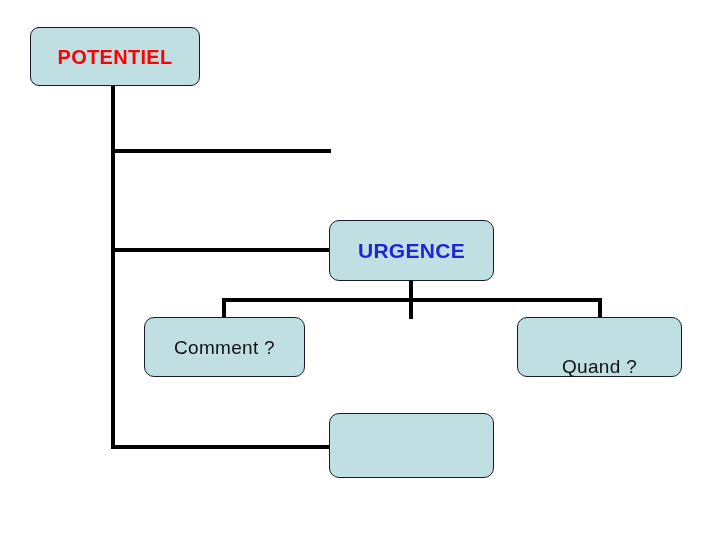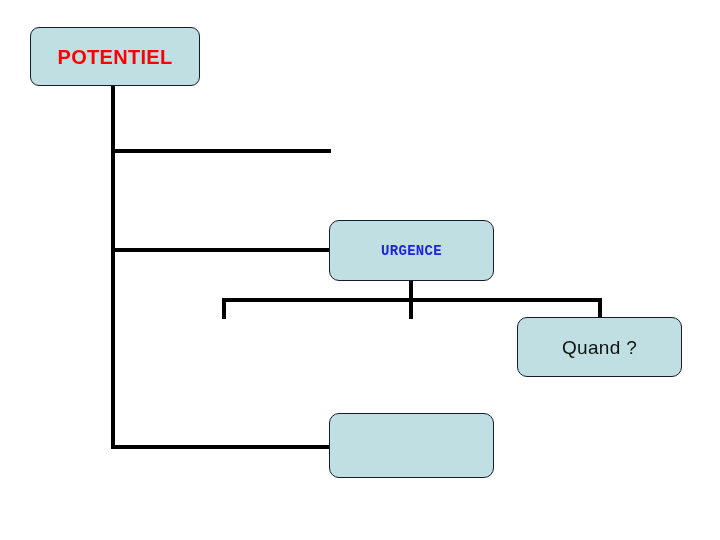--- a/index.html
+++ b/index.html
@@ -62,41 +62,41 @@
   
   #node-urgence {
     left: 329px;
     top: 220px;
     width: 165px;
     height: 61px;
   }
   #node-urgence .label {
     color: #2222dd;
     font-weight: bold;
-    font-size: 14px;
-    font-family: Liberation Mono, monospace;
+    font-size: 21px;
   }
   
   #node-comment {
     left: 144px;
     top: 317px;
     width: 161px;
     height: 60px;
   }
   #node-ou {
     left: 329px;
     top: 317px;
     width: 165px;
     height: 60px;
   }
   #node-quand {
     left: 517px;
     top: 317px;
     width: 165px;
     height: 60px;
+    align-items: flex-end;
   }
   #node-comment .label,
   #node-ou .label,
   #node-quand .label {
     color: #111111;
     font-weight: normal;
     font-size: 19px;
   }
   
   #node-empty {
@@ -143,20 +143,23 @@
 
   <div class="node" id="node-potentiel">
     <span class="label">POTENTIEL</span>
   </div>
 
 
   <div class="node" id="node-urgence">
     <span class="label">URGENCE</span>
   </div>
 
+  <div class="node" id="node-comment">
+    <span class="label">Comment ?</span>
+  </div>
 
 
   <div class="node" id="node-quand">
     <span class="label">Quand ?</span>
   </div>
 
   <div class="node" id="node-empty">
     <span class="label"></span>
   </div>
 

